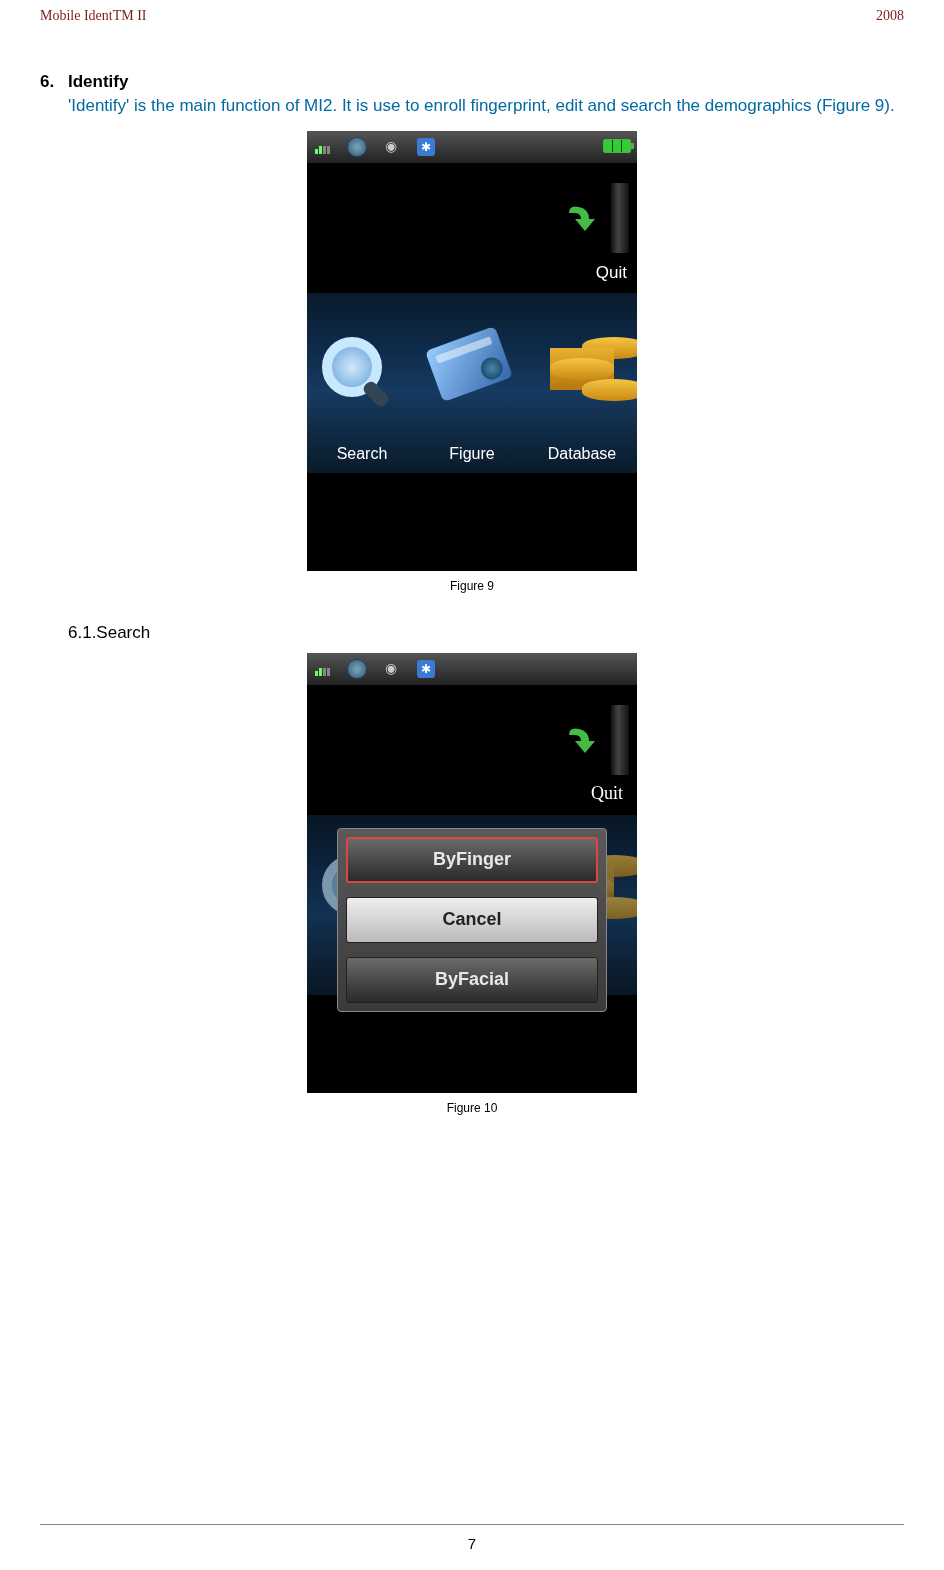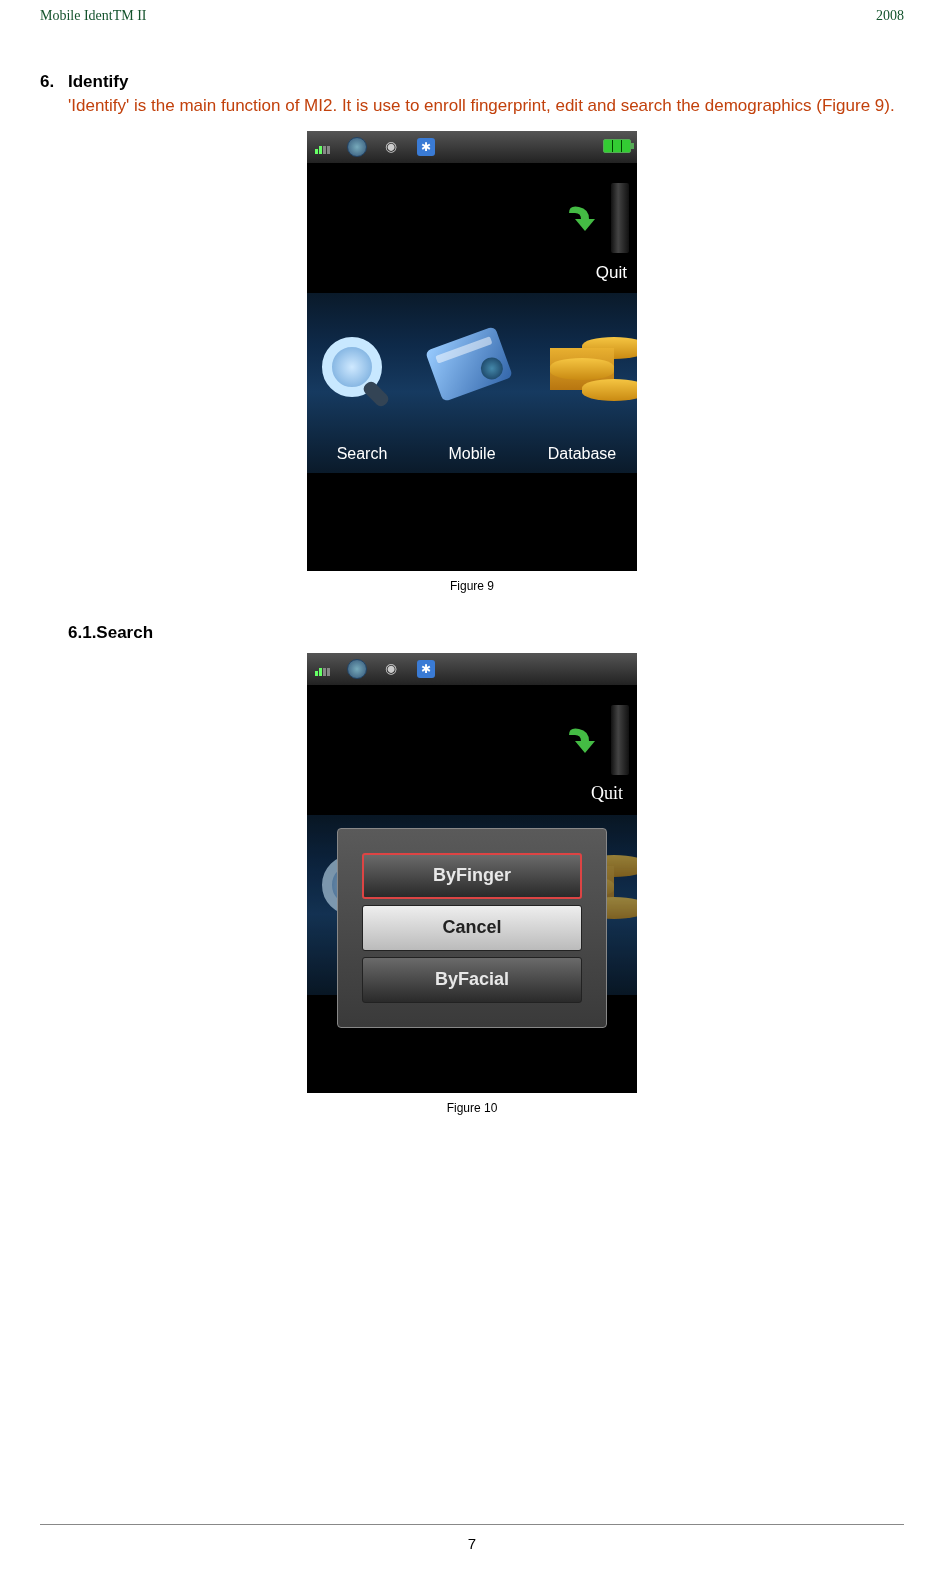--- a/index.html
+++ b/index.html
@@ -9,40 +9,40 @@
       background: #fff;
       font-family: Arial, sans-serif;
       position: relative;
       padding: 0 40px;
     }
     .header {
       display: flex;
       justify-content: space-between;
       padding: 8px 0;
       font-family: "Book Antiqua", Palatino, serif;
-      color: #14532d;
+      color: #7f1d1d;
       font-size: 14px;
     }
     .content { padding-top: 40px; }
     .section-heading {
       font-weight: bold;
       font-size: 17px;
       margin-bottom: 0;
     }
     .section-number { display: inline-block; width: 28px; }
     .para {
       font-size: 17px;
-      color: #c2410c;
+      color: #0369a1;
       margin-left: 28px;
       line-height: 1.7;
       text-align: justify;
       margin-bottom: 10px;
     }
     .sub-heading {
-      font-weight: bold;
+      font-weight: normal;
       font-size: 17px;
       margin-top: 30px;
       margin-bottom: 8px;
       margin-left: 28px;
     }
     .sub-para {
       font-size: 17px;
       color: #222;
       margin-left: 50px;
       line-height: 1.7;
@@ -132,24 +132,24 @@
     .bottom-black { position: absolute; top: 342px; left: 0; right: 0; bottom: 0; background: #000; }
 
     
     .dialog {
       position: absolute;
       left: 30px; right: 30px;
       top: 175px;
       background: linear-gradient(#5a5a5a, #3a3a3a);
       border: 1px solid #888;
       border-radius: 4px;
-      padding: 24px;
+      padding: 8px;
       display: flex;
       flex-direction: column;
-      gap: 6px;
+      gap: 14px;
     }
     .dialog-btn {
       height: 46px;
       background: linear-gradient(#6a6a6a, #2a2a2a);
       border: 1px solid #222;
       border-radius: 3px;
       color: #e8e8e8;
       font-size: 18px;
       font-weight: bold;
       display: flex;
@@ -218,21 +218,21 @@
         <div class="menu-item">
           <div class="menu-icon">
               <div class="mag"></div>
             </div>
           <div>Search</div>
         </div>
         <div class="menu-item">
           <div class="menu-icon">
               <div class="card"></div>
             </div>
-          <div>Mobile</div>
+          <div>Figure</div>
         </div>
         <div class="menu-item">
           <div class="menu-icon">
               <div class="db">
                 <div class="db-mid"></div>
                 <div class="db-ring"></div>
               </div>
             </div>
           <div>Database</div>
         </div>

